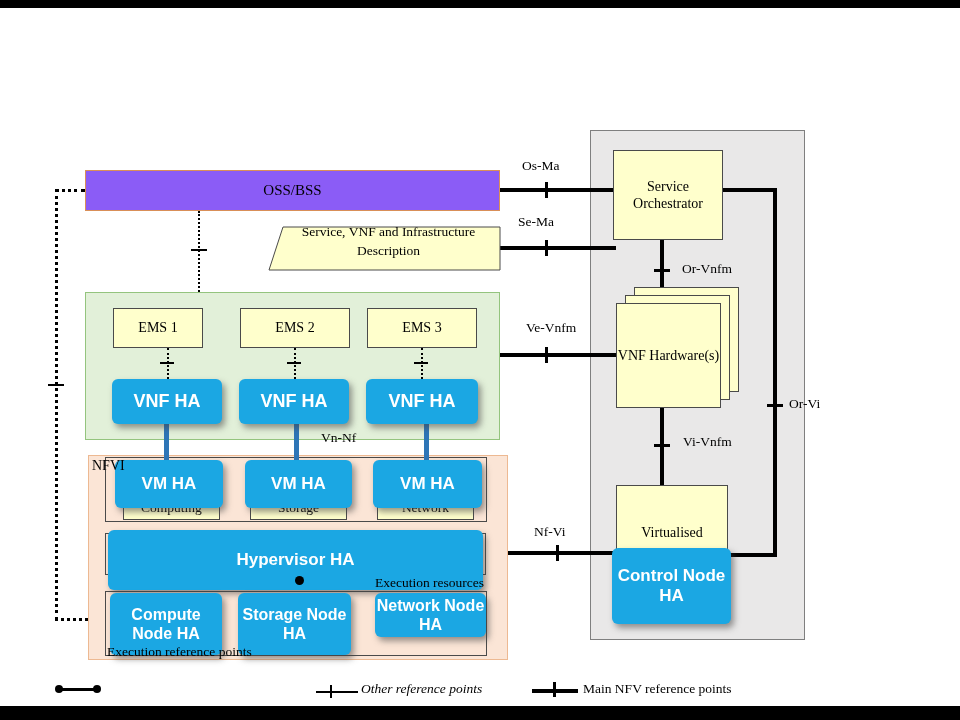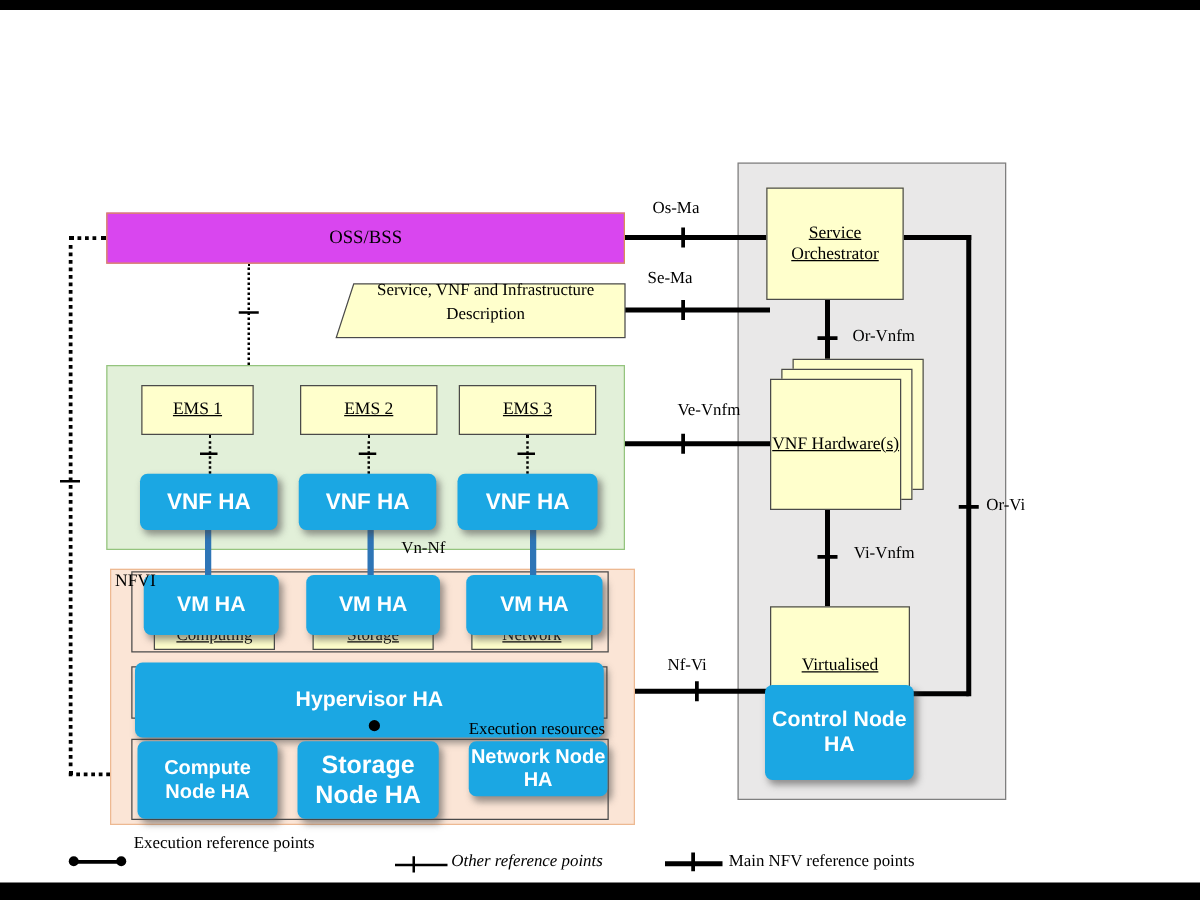--- a/index.html
+++ b/index.html
@@ -11,22 +11,22 @@
   
   .cont { position:absolute; z-index:1; }
   .green-cont { background:#E2F0D9; border:1px solid #94C47E; }
   .peach-cont { background:#FBE5D6; border:1px solid #EDB992; }
   .gray-cont  { background:#E9E8E8; border:1px solid #7F7F7F; }
   .inner-rect { position:absolute; border:1px solid #4a4a4a; background:transparent; z-index:2; }
 
   
   .yellow { position:absolute; background:#FFFFCC; border:1px solid #4a4a4a; z-index:3;
             display:flex; align-items:center; justify-content:center; text-align:center;
-            font-size:14px; line-height:1.25;text-decoration:underline; }
-  .orange { position:absolute; background:#d946ef; border:1px solid #D98F58; z-index:3;
+            font-size:14px; line-height:1.25; }
+  .orange { position:absolute; background:#8b5cf6; border:1px solid #D98F58; z-index:3;
             display:flex; align-items:center; justify-content:center; font-size:15px; }
   .ha { position:absolute; background:#1BA7E3; border-radius:6px; z-index:5;
         box-shadow:3px 4px 6px rgba(70,70,70,.55); color:#fff;
         font-family:"Liberation Sans", sans-serif; font-weight:bold;
         display:flex; align-items:center; justify-content:center; text-align:center; line-height:1.2; }
 
   
   .line   { position:absolute; background:#000; z-index:2; }
   .dotv2  { position:absolute; width:0; border-left:2px dotted #000; z-index:2; }
   .dotv3  { position:absolute; width:0; border-left:3px dotted #000; z-index:2; }
@@ -82,21 +82,21 @@
 <div class="ha" style="left:366px; top:379px; width:112px; height:45px; font-size:18px;">VNF HA</div>
 
 <div class="ha" style="left:115px; top:460px; width:108px; height:48px; font-size:17px;">VM HA</div>
 <div class="ha" style="left:245px; top:460px; width:107px; height:48px; font-size:17px;">VM HA</div>
 <div class="ha" style="left:373px; top:460px; width:109px; height:48px; font-size:17px;">VM HA</div>
 
 <div class="ha" style="left:108px; top:530px; width:375px; height:60px; font-size:17px;">Hypervisor HA</div>
 <div class="dot" style="left:295px; top:576px; width:9px; height:9px;"></div>
 
 <div class="ha" style="left:110px; top:593px; width:112px; height:62px; font-size:16px;">Compute Node HA</div>
-<div class="ha" style="left:238px; top:593px; width:113px; height:62px; font-size:20px;">Storage Node HA</div>
+<div class="ha" style="left:238px; top:593px; width:113px; height:62px; font-size:16px;">Storage Node HA</div>
 <div class="ha" style="left:375px; top:593px; width:111px; height:44px; font-size:16px;">Network Node HA</div>
 
 <div class="yellow" style="left:613px; top:150px; width:110px; height:90px;">Service Orchestrator</div>
 
 <div class="yellow" style="left:634px; top:287px; width:105px; height:105px;"></div>
 <div class="yellow" style="left:625px; top:295px; width:105px; height:105px;"></div>
 <div class="yellow" style="left:616px; top:303px; width:105px; height:105px;">VNF Hardware(s)</div>
 
 <div class="yellow" style="left:616px; top:485px; width:112px; height:135px; align-items:flex-start; padding-top:38px;">Virtualised</div>
 <div class="ha" style="left:612px; top:548px; width:119px; height:76px; font-size:17px;">Control Node HA</div>
@@ -133,31 +133,31 @@
 <div class="line" style="left:160px; top:362px; width:14px; height:2px;"></div>
 <div class="line" style="left:287px; top:362px; width:14px; height:2px;"></div>
 <div class="line" style="left:414px; top:362px; width:14px; height:2px;"></div>
 
 <div class="bluelink" style="left:164px; top:421px; height:44px;"></div>
 <div class="bluelink" style="left:294px; top:421px; height:44px;"></div>
 <div class="bluelink" style="left:424px; top:421px; height:44px;"></div>
 
 <div class="rlabel" style="left:522px; top:158px;">Os-Ma</div>
 <div class="rlabel" style="left:518px; top:214px;">Se-Ma</div>
-<div class="rlabel" style="left:542px; top:320px;">Ve-Vnfm</div>
+<div class="rlabel" style="left:526px; top:320px;">Ve-Vnfm</div>
 <div class="rlabel" style="left:682px; top:261px;">Or-Vnfm</div>
 <div class="rlabel" style="left:789px; top:396px;">Or-Vi</div>
 <div class="rlabel" style="left:683px; top:434px;">Vi-Vnfm</div>
 <div class="rlabel" style="left:534px; top:524px;">Nf-Vi</div>
 <div class="rlabel" style="left:321px; top:430px;">Vn-Nf</div>
 
 <div class="dot" style="left:55px; top:685px; width:8px; height:8px;"></div>
 <div class="line" style="left:59px; top:688px; width:38px; height:3px;"></div>
 <div class="dot" style="left:93px; top:685px; width:8px; height:8px;"></div>
-<div class="legend-text" style="left:107px; top:666px;">Execution reference points</div>
+<div class="legend-text" style="left:107px; top:644px;">Execution reference points</div>
 
 <div class="line" style="left:316px; top:691px; width:42px; height:2px;"></div>
 <div class="line" style="left:330px; top:685px; width:2px; height:13px;"></div>
 <div class="legend-text" style="left:361px; top:681px;font-style:italic;">Other reference points</div>
 
 <div class="line" style="left:532px; top:689px; width:46px; height:4px;"></div>
 <div class="line" style="left:553px; top:682px; width:3px; height:15px;"></div>
 <div class="legend-text" style="left:583px; top:681px;">Main NFV reference points</div>
 
 </body></html>

